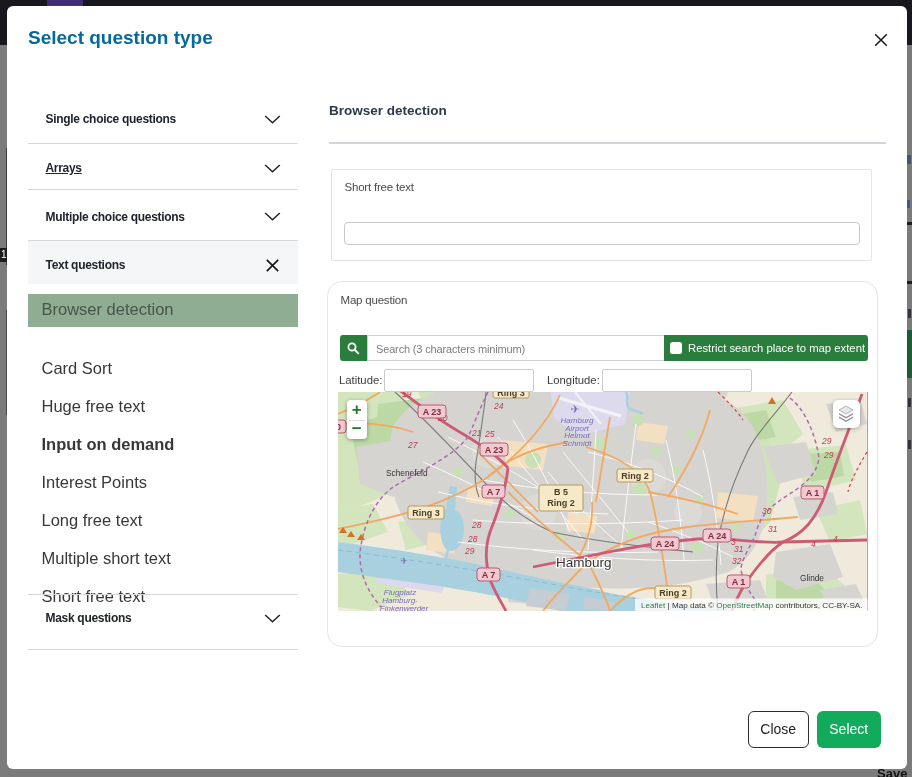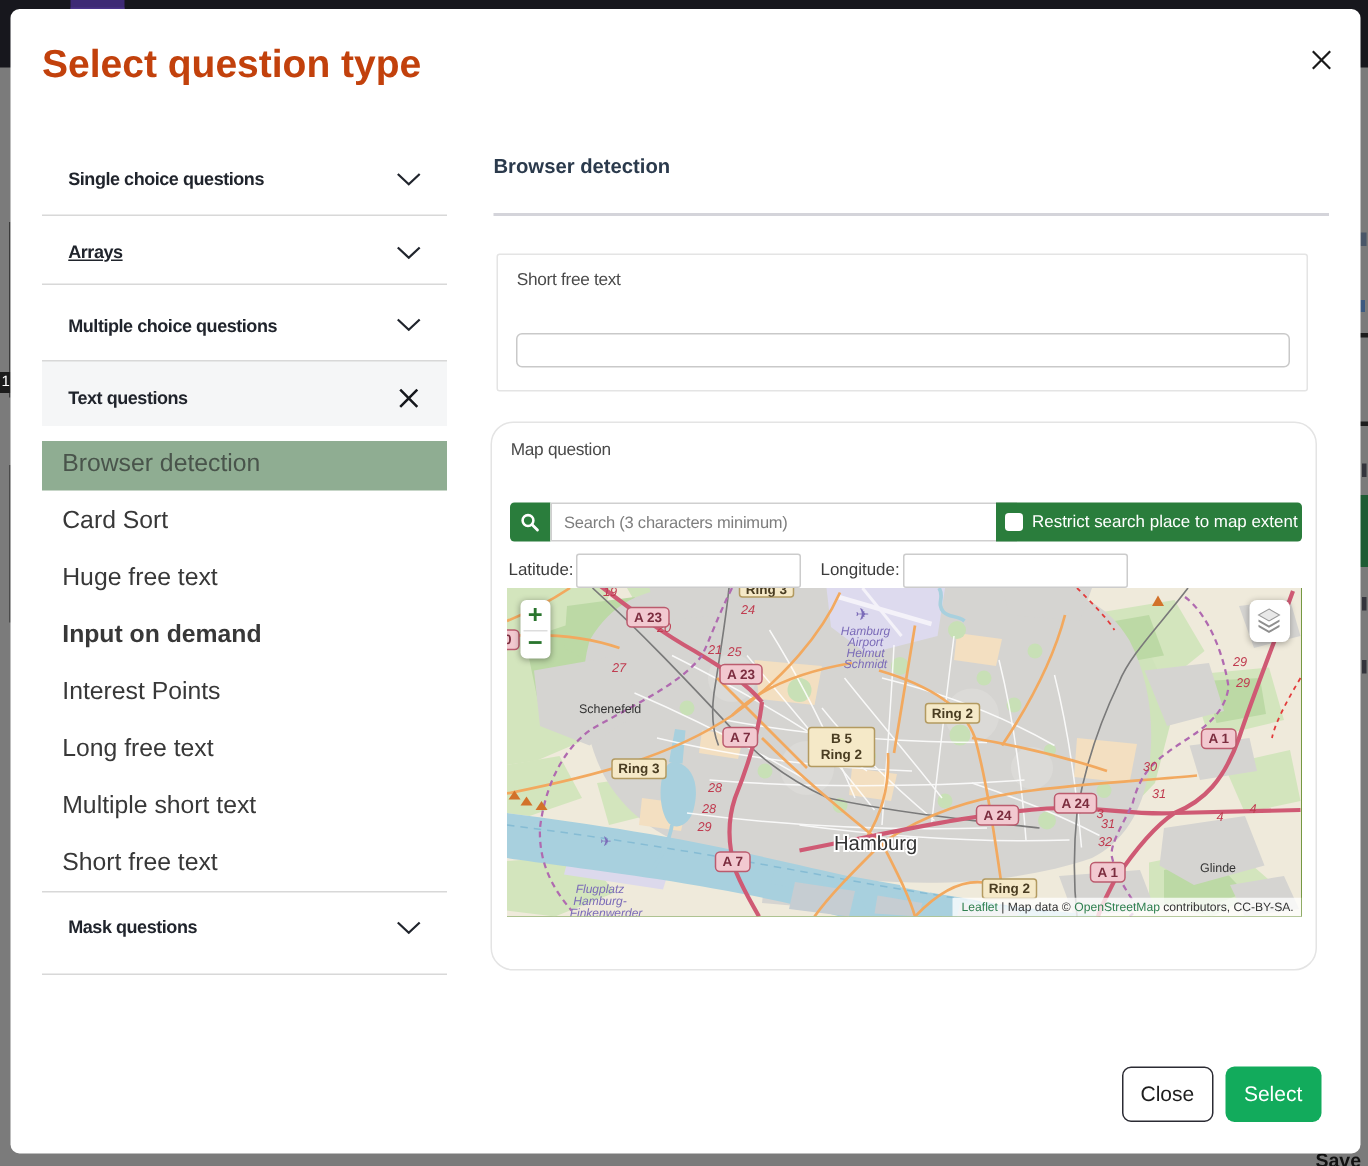--- a/index.html
+++ b/index.html
@@ -1,29 +1,29 @@
 <!DOCTYPE html>
 <html><head>
 <meta charset="utf-8">
 <style>
   * { margin:0; padding:0; box-sizing:border-box; }
   html,body { width:912px; height:777px; overflow:hidden; font-family:"Liberation Sans", sans-serif; background:#7b7b7b; }
   .abs { position:absolute; }
   #topbar { left:0; top:0; width:912px; height:44.5px; background:#17171d; }
   #purple { left:47px; top:0; width:36px; height:5.5px; background:#3e2a75; border-bottom:1px solid #4b3488; }
   #modal { left:6.5px; top:5.8px; width:900.5px; height:763px; background:#ffffff; border-radius:6px; }
-  #title { left:21.5px; top:21px; font-size:26px; font-weight:700; color:#c2410c; }
+  #title { left:21.5px; top:21px; font-size:19px; font-weight:700; color:#0369a1; }
   #closex { left:867.5px; top:27.2px; }
   .acc-h { left:39px; font-size:12px; font-weight:700; color:#20242c; letter-spacing:-0.3px; }
   .chev { left:257px; }
   .divider { left:21.8px; width:270px; height:1px; background:#d8d8d8; }
   .gray-h { left:21.8px; width:270px; background:#f5f6f7; border-top:1px solid #d8d8d8; }
   #selrow { left:21.8px; top:287.9px; width:270px; height:33.4px; background:#8fad92; }
   #selrow span { position:absolute; left:13.2px; top:6.5px; font-size:16.5px; color:#49544b; }
-  .item { left:35px; font-size:16.5px; color:#383838; }
+  .item { left:35px; font-size:16.5px; color:#383838;margin-top:21px; }
   #rp-head { left:322.5px; top:97.5px; font-size:13.5px; font-weight:700; color:#2b3a4c; }
   #rp-hr { left:322.5px; top:136.2px; width:557px; height:1.7px; background:#d4d4da; }
   .card { background:#fff; border:1px solid #e4e4e4; border-radius:2px; }
   #card1 { left:324px; top:162.9px; width:541px; height:92.6px; }
   #card1 .lbl { position:absolute; left:13px; top:11.5px; font-size:11.5px; letter-spacing:-0.2px; color:#4a4a4a; }
   #card1 .inp { position:absolute; left:12.5px; top:52.6px; width:516px; height:23px; border:1px solid #c9c9c9; border-radius:4px; background:#fff; }
   #card2 { left:320.5px; top:274.9px; width:550.5px; height:366.3px;border-radius:15px; }
   #card2 .lbl { position:absolute; left:12.5px; top:12px; font-size:11.5px; letter-spacing:-0.2px; color:#4a4a4a; }
   #srow { position:absolute; left:11.5px; top:53.5px; width:528.5px; height:25.7px; }
   #sbtn { position:absolute; left:0; top:0; width:27.5px; height:25.7px; background:#2a7d3c; border-radius:3px 0 0 3px; }

